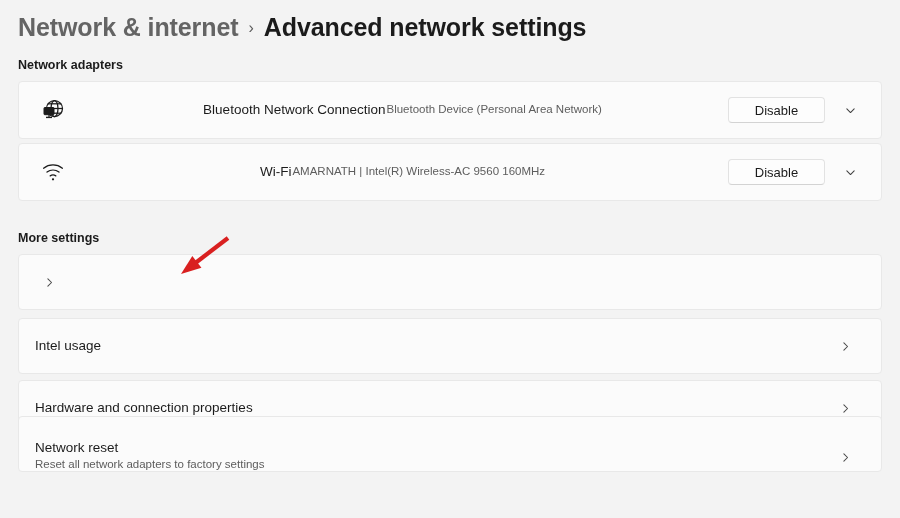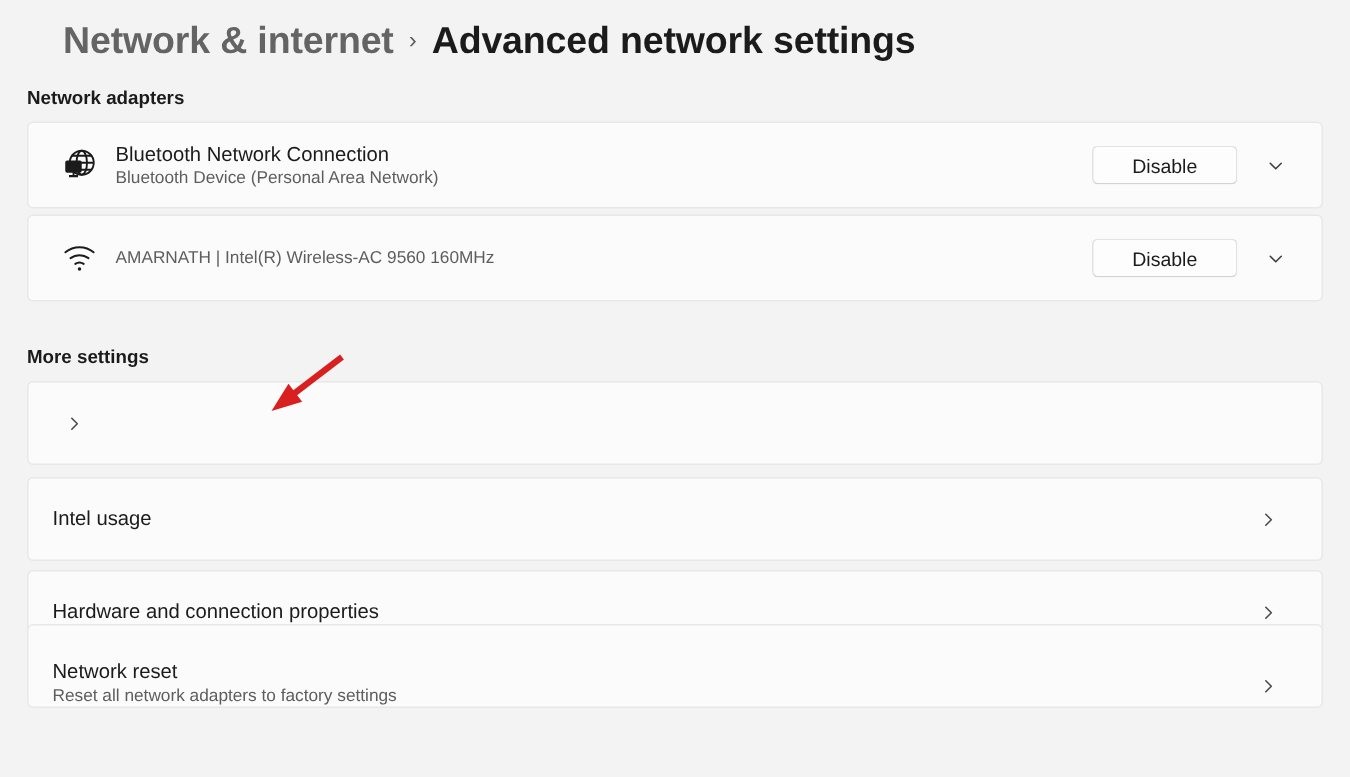--- a/index.html
+++ b/index.html
@@ -27,21 +27,20 @@
     align-items: center;
     gap: 10px;
     height: 38px;
   }
   .crumb-parent {
     font-size: 25px;
     font-weight: 600;
     color: #646464;
     letter-spacing: -0.1px;
     white-space: nowrap;
-    margin-left: 24px;
   }
   .crumb-sep {
     font-size: 16px;
     color: #5e5e5e;
     line-height: 1;
     position: relative;
     top: 1px;
   }
   .crumb-current {
     font-size: 25px;
@@ -85,21 +84,21 @@
     height: 30px;
     display: flex;
     align-items: center;
     justify-content: center;
     color: #1b1b1b;
     margin-right: 6px;
   }
   .adapter-text {
     flex: 1;
     display: flex;
-    flex-direction: column;
+    flex-direction: row;
     justify-content: center;
     gap: 1px;
     min-width: 0;
   }
   .adapter-title {
     font-size: 13.5px;
     font-weight: 400;
     color: #1b1b1b;
     line-height: 16px;
   }
@@ -220,20 +219,21 @@
 <div class="card adapter-row" id="card-wifi">
   <div class="adapter-icon">
     <svg width="24" height="22" viewBox="0 0 24 22" fill="none" stroke="currentColor" stroke-width="1.3" stroke-linecap="round">
       <path d="M2.6 7.2 A 15 15 0 0 1 21.4 7.2"></path>
       <path d="M6 11.1 A 10 10 0 0 1 18 11.1"></path>
       <path d="M9.2 14.9 A 5 5 0 0 1 14.8 14.9"></path>
       <circle cx="12" cy="18.3" r="1.15" fill="currentColor" stroke="none"></circle>
     </svg>
   </div>
   <div class="adapter-text">
+    <span class="adapter-title">Wi-Fi</span>
     <span class="adapter-sub">AMARNATH | Intel(R) Wireless-AC 9560 160MHz</span>
   </div>
   <div class="disable-btn">Disable</div>
   <div class="expander">
     <svg width="13" height="13" viewBox="0 0 16 16" fill="none" stroke="currentColor" stroke-width="1.3" stroke-linecap="round" stroke-linejoin="round">
       <polyline points="3.5,6 8,10.5 12.5,6"></polyline>
     </svg>
   </div>
 </div>
 

